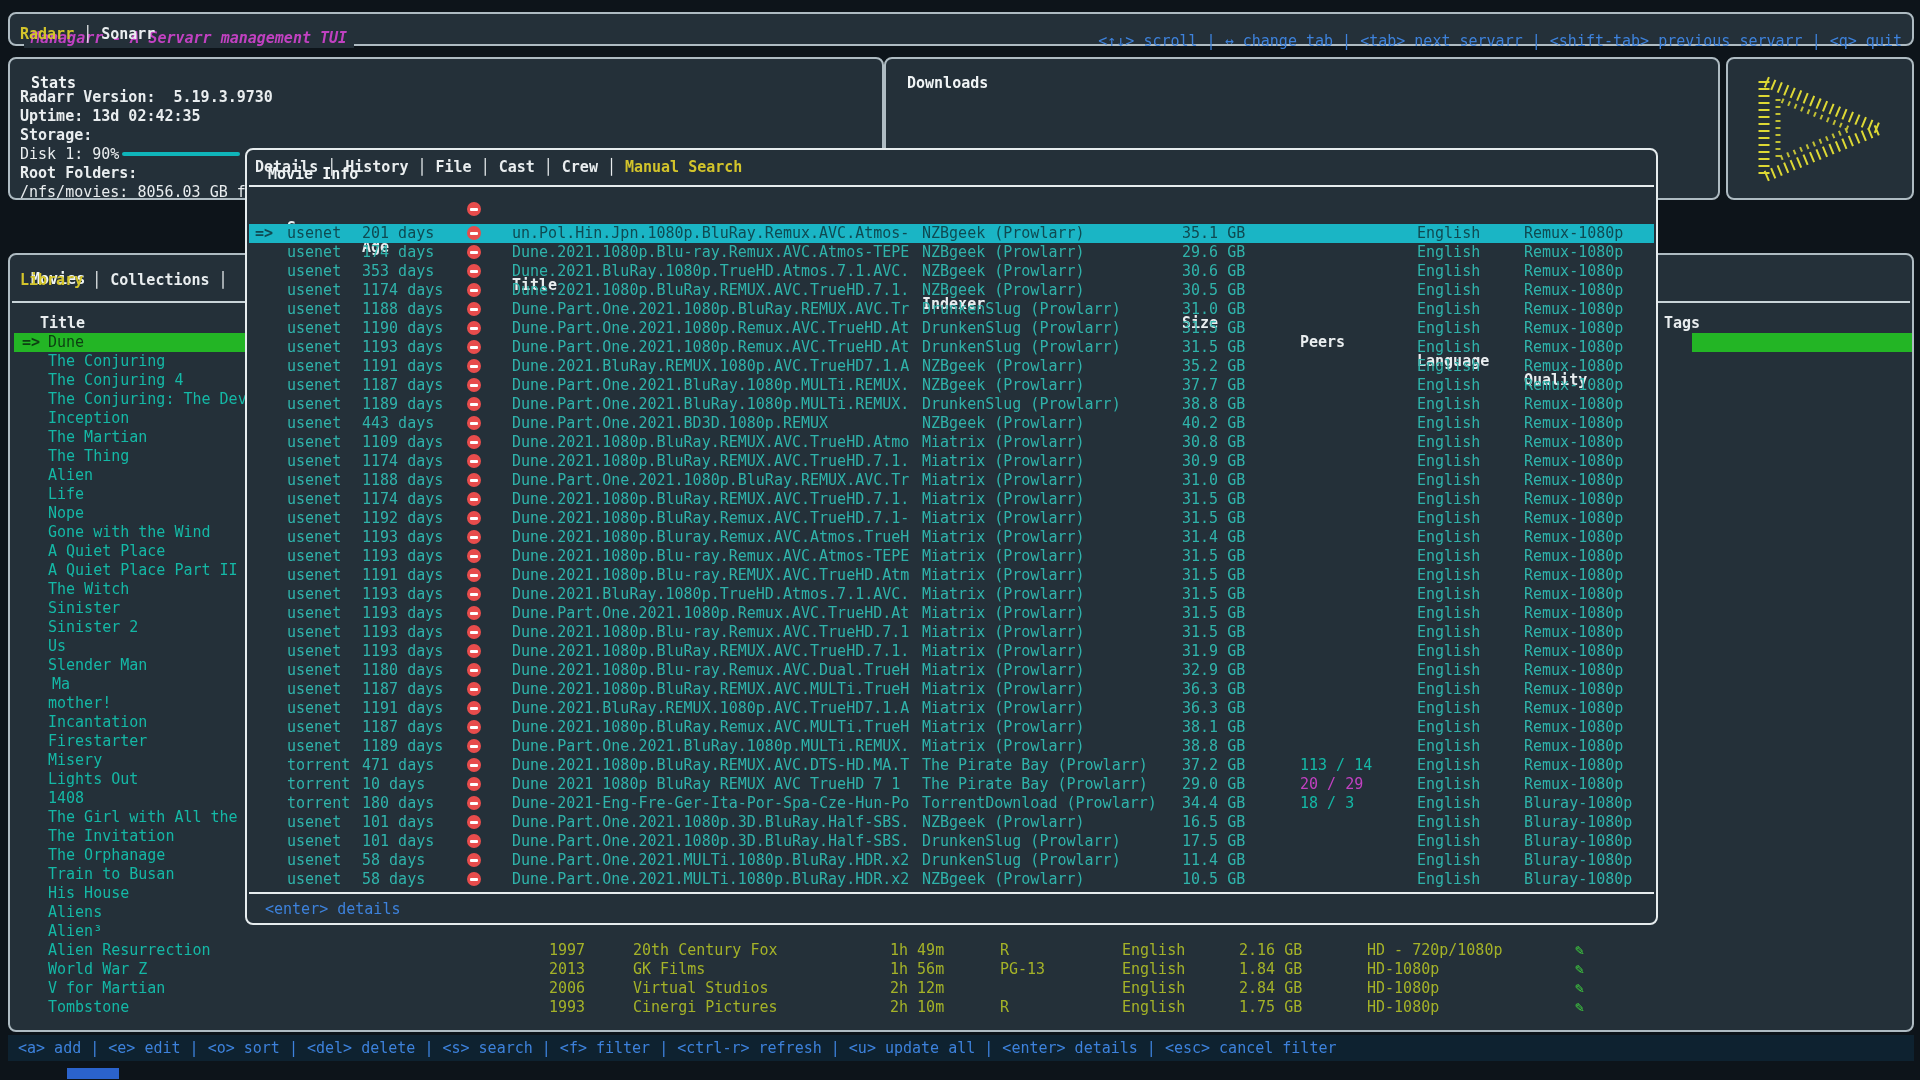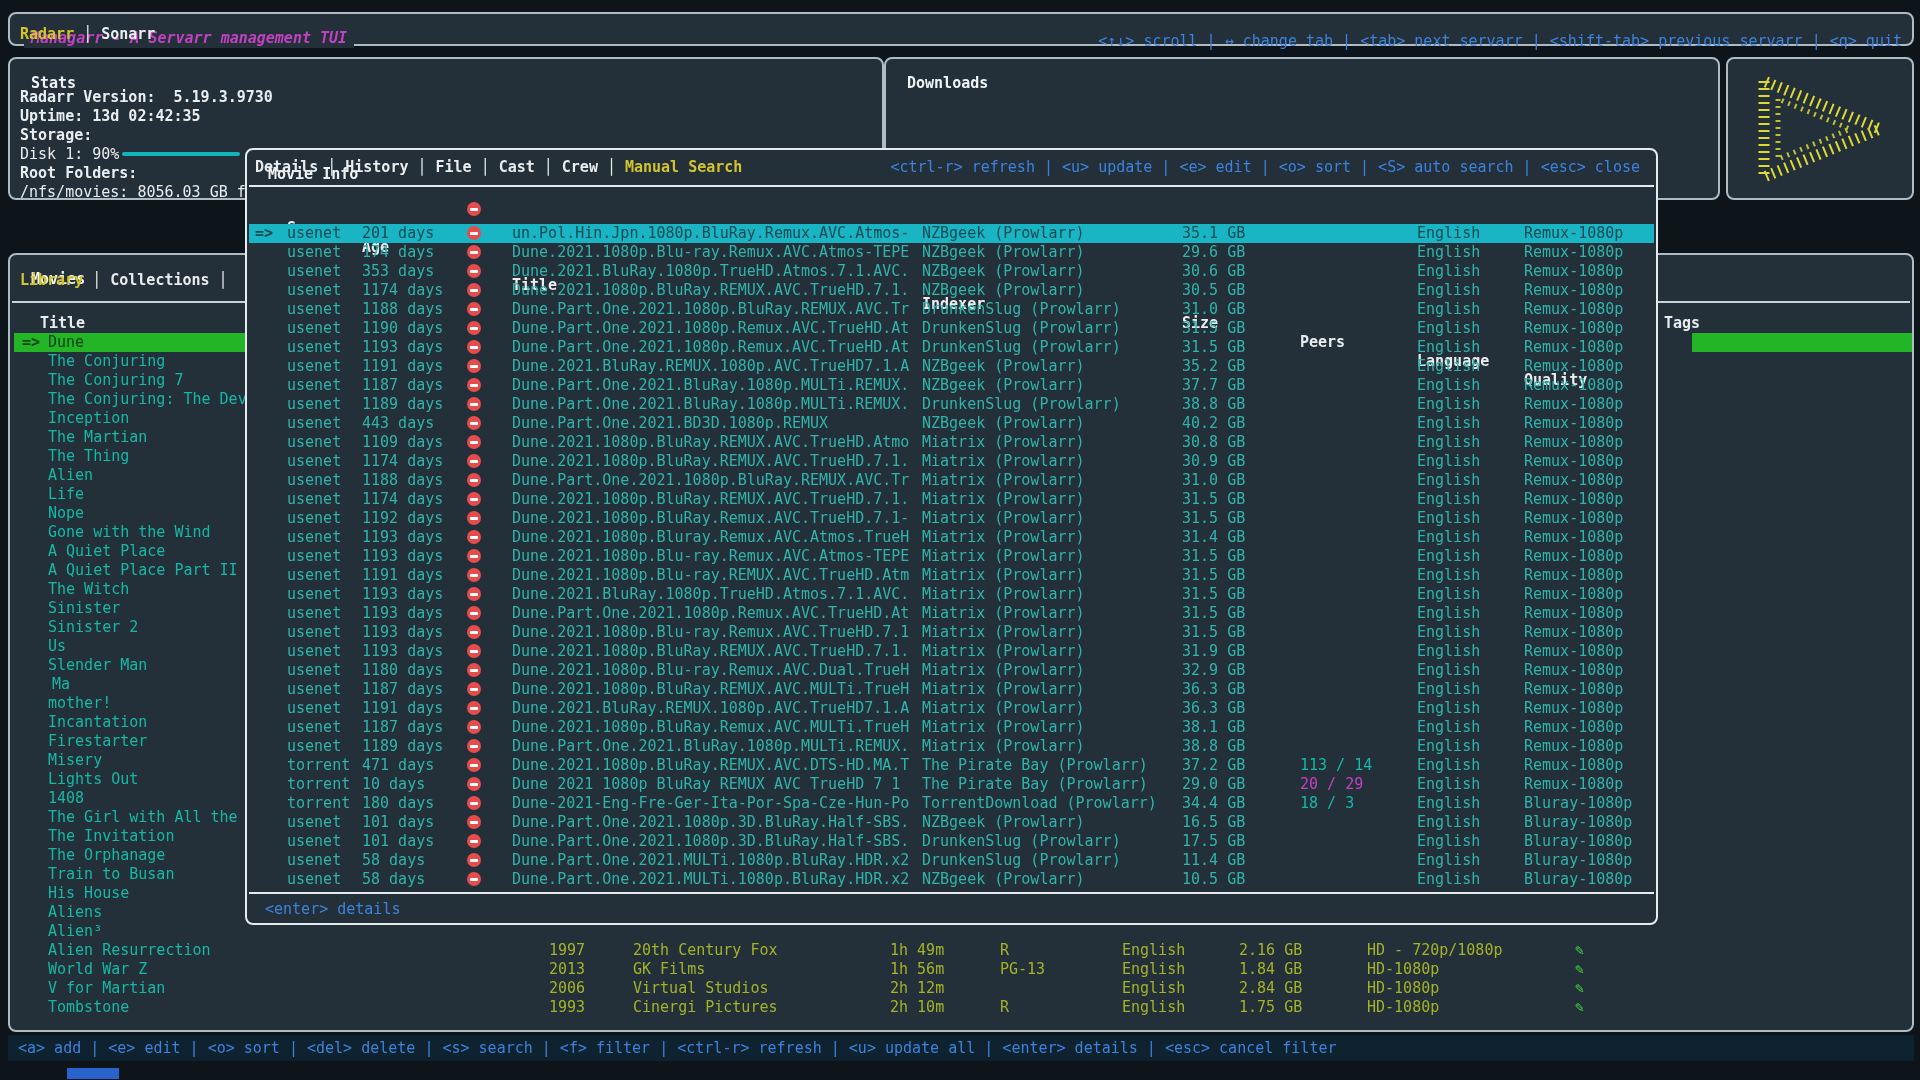--- a/index.html
+++ b/index.html
@@ -67,21 +67,21 @@
 
 <div class="panel" style="left:8px;top:253px;width:1906px;height:779px;">
   <div class="ptitle">Movies</div>
   <div class="abs" style="left:10px;top:16px;" id="moviesTabs"><span class="bold yellow" style="cursor: default;">Library</span><span class="tabsep">│</span><span class="bold white" style="cursor: default;">Collections</span><span class="tabsep">│</span></div>
   <div class="sepline" style="left:2px;right:2px;top:46px;"></div>
   <div class="abs bold" style="left:30px;top:59px;">Title</div>
   <div class="abs bold" style="left:1654px;top:59px;">Tags</div>
   <div id="movieList">
       <div class="row19" style="left: 4px; top: 78px; width: 233px; overflow: hidden; background: rgb(35, 181, 37);"><span class="dim-on-green bold" style="position: absolute; left: 8px;">=&gt;</span><span class="dim-on-green" style="position: absolute; left: 34px;">Dune</span></div>
       <div class="row19" style="left: 4px; top: 97px; width: 233px; overflow: hidden;"><span class="green" style="position: absolute; left: 34px;">The Conjuring</span></div>
-      <div class="row19" style="left: 4px; top: 116px; width: 233px; overflow: hidden;"><span class="green" style="position: absolute; left: 34px;">The Conjuring 7</span></div>
+      <div class="row19" style="left: 4px; top: 116px; width: 233px; overflow: hidden;"><span class="green" style="position: absolute; left: 34px;">The Conjuring 4</span></div>
       <div class="row19" style="left: 4px; top: 135px; width: 233px; overflow: hidden;"><span class="green" style="position: absolute; left: 34px;">The Conjuring: The Dev</span></div>
       <div class="row19" style="left: 4px; top: 154px; width: 233px; overflow: hidden;"><span class="green" style="position: absolute; left: 34px;">Inception</span></div>
       <div class="row19" style="left: 4px; top: 173px; width: 233px; overflow: hidden;"><span class="green" style="position: absolute; left: 34px;">The Martian</span></div>
       <div class="row19" style="left: 4px; top: 192px; width: 233px; overflow: hidden;"><span class="green" style="position: absolute; left: 34px;">The Thing</span></div>
       <div class="row19" style="left: 4px; top: 211px; width: 233px; overflow: hidden;"><span class="green" style="position: absolute; left: 34px;">Alien</span></div>
       <div class="row19" style="left: 4px; top: 230px; width: 233px; overflow: hidden;"><span class="green" style="position: absolute; left: 34px;">Life</span></div>
       <div class="row19" style="left: 4px; top: 249px; width: 233px; overflow: hidden;"><span class="green" style="position: absolute; left: 34px;">Nope</span></div>
       <div class="row19" style="left: 4px; top: 268px; width: 233px; overflow: hidden;"><span class="green" style="position: absolute; left: 34px;">Gone with the Wind</span></div>
       <div class="row19" style="left: 4px; top: 287px; width: 233px; overflow: hidden;"><span class="green" style="position: absolute; left: 34px;">A Quiet Place</span></div>
       <div class="row19" style="left: 4px; top: 306px; width: 233px; overflow: hidden;"><span class="green" style="position: absolute; left: 34px;">A Quiet Place Part II</span></div>
@@ -114,21 +114,20 @@
       <div class="row19" style="left: 0px; top: 686px; width: 100%;"><span class="ylwgreen" style="position: absolute; left: 539px;">1997</span><span class="ylwgreen" style="position: absolute; left: 623px;">20th Century Fox</span><span class="ylwgreen" style="position: absolute; left: 880px;">1h 49m</span><span class="ylwgreen" style="position: absolute; left: 990px;">R</span><span class="ylwgreen" style="position: absolute; left: 1112px;">English</span><span class="ylwgreen" style="position: absolute; left: 1229px;">2.16 GB</span><span class="ylwgreen" style="position: absolute; left: 1357px;">HD - 720p/1080p</span><span class="pencil" style="position: absolute; left: 1565px;">✎</span></div>
       <div class="row19" style="left: 0px; top: 705px; width: 100%;"><span class="ylwgreen" style="position: absolute; left: 539px;">2013</span><span class="ylwgreen" style="position: absolute; left: 623px;">GK Films</span><span class="ylwgreen" style="position: absolute; left: 880px;">1h 56m</span><span class="ylwgreen" style="position: absolute; left: 990px;">PG-13</span><span class="ylwgreen" style="position: absolute; left: 1112px;">English</span><span class="ylwgreen" style="position: absolute; left: 1229px;">1.84 GB</span><span class="ylwgreen" style="position: absolute; left: 1357px;">HD-1080p</span><span class="pencil" style="position: absolute; left: 1565px;">✎</span></div>
       <div class="row19" style="left: 0px; top: 724px; width: 100%;"><span class="ylwgreen" style="position: absolute; left: 539px;">2006</span><span class="ylwgreen" style="position: absolute; left: 623px;">Virtual Studios</span><span class="ylwgreen" style="position: absolute; left: 880px;">2h 12m</span><span class="ylwgreen" style="position: absolute; left: 990px;"></span><span class="ylwgreen" style="position: absolute; left: 1112px;">English</span><span class="ylwgreen" style="position: absolute; left: 1229px;">2.84 GB</span><span class="ylwgreen" style="position: absolute; left: 1357px;">HD-1080p</span><span class="pencil" style="position: absolute; left: 1565px;">✎</span></div>
       <div class="row19" style="left: 0px; top: 743px; width: 100%;"><span class="ylwgreen" style="position: absolute; left: 539px;">1993</span><span class="ylwgreen" style="position: absolute; left: 623px;">Cinergi Pictures</span><span class="ylwgreen" style="position: absolute; left: 880px;">2h 10m</span><span class="ylwgreen" style="position: absolute; left: 990px;">R</span><span class="ylwgreen" style="position: absolute; left: 1112px;">English</span><span class="ylwgreen" style="position: absolute; left: 1229px;">1.75 GB</span><span class="ylwgreen" style="position: absolute; left: 1357px;">HD-1080p</span><span class="pencil" style="position: absolute; left: 1565px;">✎</span></div>
     </div>
 </div>
 
 <div class="panel" style="left:245px;top:148px;width:1413px;height:777px;border-color:#e6ecee;z-index:5;">
   <div class="ptitle">Movie Info</div>
   <div class="abs" style="left:8px;top:8px;" id="modalTabs"><span class="bold white" style="cursor: default;">Details</span><span class="tabsep">│</span><span class="bold white" style="cursor: default;">History</span><span class="tabsep">│</span><span class="bold white" style="cursor: default;">File</span><span class="tabsep">│</span><span class="bold white" style="cursor: default;">Cast</span><span class="tabsep">│</span><span class="bold white" style="cursor: default;">Crew</span><span class="tabsep">│</span><span class="bold yellow" style="cursor: default;">Manual Search</span></div>
-  <div class="abs blue" style="right:16px;top:8px;">&lt;ctrl-r&gt; refresh | &lt;u&gt; update | &lt;e&gt; edit | &lt;o&gt; sort | &lt;S&gt; auto search | &lt;esc&gt; close</div>
   <div class="sepline" style="left:2px;right:2px;top:35px;background:#e6ecee;"></div>
 
   <div class="row19 bold" style="left:0;top:50px;width:100%;">
     <span class="abs" style="left:40px;">Source</span>
     <span class="abs" style="left:115px;">Age</span>
     <span class="noentry" style="left:220px;"></span>
     <span class="abs" style="left:265px;">Title</span>
     <span class="abs" style="left:675px;">Indexer</span>
     <span class="abs" style="left:935px;">Size</span>
     <span class="abs" style="left:1053px;">Peers</span>

